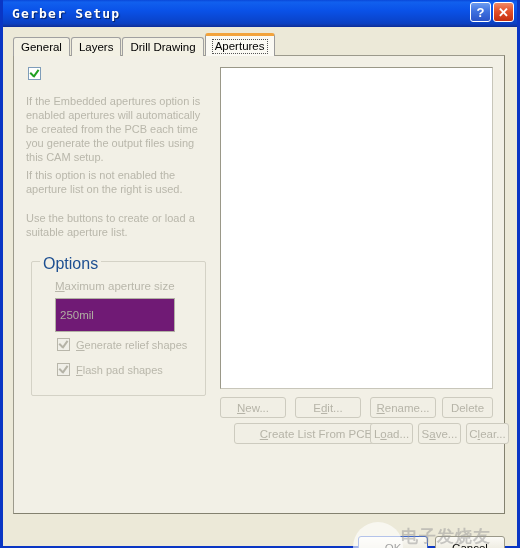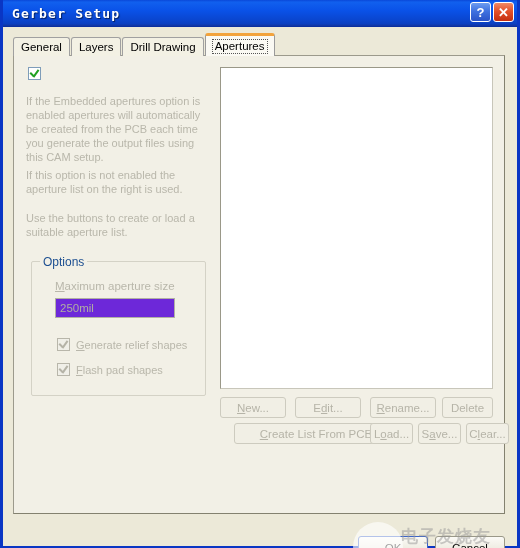--- a/index.html
+++ b/index.html
@@ -220,39 +220,39 @@
     box-sizing: border-box;
     border: 1px solid #d4d2c6;
     border-radius: 2px;
   }
   .group-title {
     position: absolute;
     left: 8px;
     top: -7px;
     background: #f2f0e6;
     padding: 0 3px;
-    font-size: 12px;
+    font-size: 16px;
     color: #1d4f91;
   }
   .field-label {
     position: absolute;
     left: 23px;
     top: 18px;
     font-size: 11.5px;
     color: #b9b7ab;
   }
   .field-label u { text-decoration: underline; }
   .textinput {
     position: absolute;
     left: 23px;
     top: 36px;
     width: 120px;
-    height: 20px;
-    box-sizing: border-box;
-    background: #6d28d9;
+    height: 34px;
+    box-sizing: border-box;
+    background: #701a75;
     border: 1px solid #b2b0a4;
     font-size: 11.5px;
     color: #b0aea2;
     padding: 2px 4px;
     font-family: "Liberation Sans", sans-serif;
     cursor: default;
   }
   .grow {
     position: absolute;
     left: 25px;

